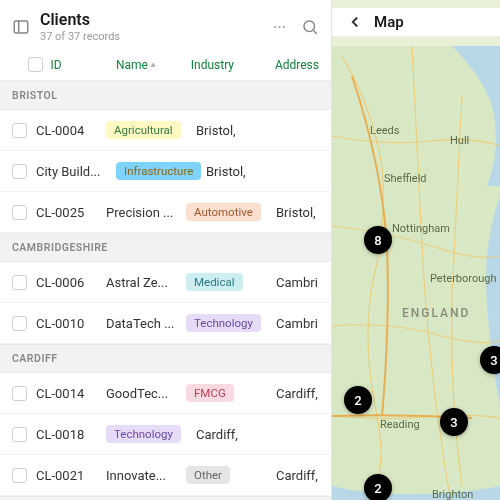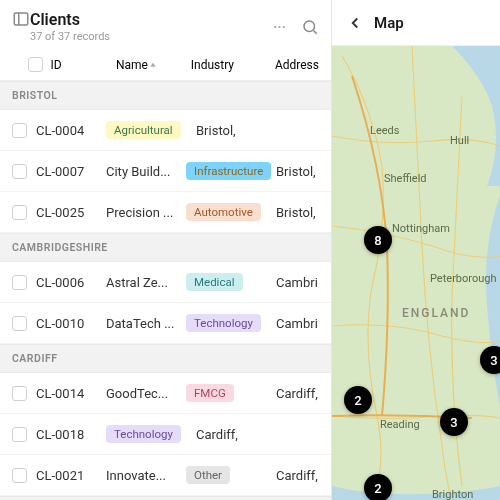--- a/index.html
+++ b/index.html
@@ -1,46 +1,46 @@
 <!DOCTYPE html>
 <html><head>
 <meta charset="utf-8">
 <style>
 * { margin: 0; padding: 0; box-sizing: border-box; }
 body { font-family: -apple-system, BlinkMacSystemFont, "Segoe UI", Roboto, sans-serif; font-size: 13px; color: #1a1a1a; width: 500px; height: 500px; overflow: hidden; display: flex; }
 .left-pane { width: 332px; height: 100%; border-right: 1px solid #e5e5e5; display: flex; flex-direction: column; background: #fff; }
 .right-pane { flex: 1; height: 100%; position: relative; background: #e8f0d8; overflow: hidden; }
 
-.header { display: flex; padding: 10px 12px 8px 12px; }
+.header { display: flex; align-items: center; padding: 10px 12px 8px 12px; gap: 10px; }
 .header-icon { width: 18px; height: 18px; color: #888; flex-shrink: 0; }
 .header-title-block { flex: 1; }
 .header-title { font-size: 16px; font-weight: 600; }
 .header-sub { font-size: 11px; color: #999; margin-top: 1px; }
 .header-actions { display: flex; gap: 14px; align-items: center; color: #888; }
 .icon-btn { cursor: pointer; display: flex; align-items: center; justify-content: center; }
 
-.col-header { display: flex; align-items: center; padding: 6px 12px 8px 28px; border-bottom: 1px solid #eee; color: #000000; font-size: 12px; gap: 0; }
+.col-header { display: flex; align-items: center; padding: 6px 12px 8px 28px; border-bottom: 1px solid #eee; color: #15803d; font-size: 12px; gap: 0; }
 .col-check { width: 24px; }
 .col-id { width: 70px; }
 .col-name { width: 80px; display: flex; align-items: center; gap: 0; }
 .col-industry { width: 90px; }
 .col-address { flex: 1; }
 
 .scroll-area { flex: 1; overflow-y: hidden; }
 .group-header { background: #f2f2f2; padding: 7px 12px; font-size: 10.5px; font-weight: 600; letter-spacing: 0.5px; color: #888; text-transform: uppercase; border-top: 1px solid #eaeaea; border-bottom: 1px solid #eaeaea; }
 .row { display: flex; align-items: center; padding: 11px 12px; border-bottom: 1px solid #f3f3f3; font-size: 13px; }
 .row .col-id { color: #333; }
 .row .col-name { color: #333; white-space: nowrap; overflow: hidden; text-overflow: ellipsis; }
 .row .col-address { color: #333; white-space: nowrap; overflow: hidden; }
 
 .checkbox { width: 15px; height: 15px; border: 1.5px solid #d0d0d0; border-radius: 3px; background: #fff; }
 
 .tag { display: inline-block; padding: 2px 8px; border-radius: 4px; font-size: 11.5px; }
 
-.map-header { position: absolute; top: 0; left: 0; right: 0; height: 46px; background: #fff; display: flex; align-items: center; padding: 0 14px; gap: 10px; z-index: 10; border-bottom: 1px solid #eee; }
+.map-header { position: absolute; top: 8px; left: 0; right: 0; height: 29px; background: #fff; display: flex; align-items: center; padding: 0 14px; gap: 10px; z-index: 10; border-bottom: 1px solid #eee; }
 .map-title { font-size: 15px; font-weight: 600; }
 .back-chevron { width: 18px; height: 18px; color: #333; }
 
 .map-bg { position: absolute; top: 46px; left: 0; right: 0; bottom: 0; }
 .map-svg { width: 100%; height: 100%; }
 
 .cluster { position: absolute; background: #000; color: #fff; border-radius: 50%; width: 28px; height: 28px; display: flex; align-items: center; justify-content: center; font-size: 13px; font-weight: 500; box-shadow: 0 1px 4px rgba(0,0,0,0.3); }
 
 .city-label { position: absolute; font-size: 11px; color: #5a6b4a; white-space: nowrap; pointer-events: none; }
 .region-label { position: absolute; font-size: 12px; letter-spacing: 2px; color: #888a7a; font-weight: 500; pointer-events: none; }
@@ -96,21 +96,20 @@
           <div class="checkbox"></div>
         </div>
         <div class="col-id">CL-0004</div>
         <div class="col-industry"><span class="tag" style="background:#fef9c3;color:#3a7a47">Agricultural</span></div>
         <div class="col-address">Bristol,</div>
       </div>
       <div class="row">
         <div class="col-check">
           <div class="checkbox"></div>
         </div>
-        <div class="col-id">CL-0007</div>
         <div class="col-name">City Build...</div>
         <div class="col-industry"><span class="tag" style="background:#7dd3fc;color:#8a6a1f">Infrastructure</span></div>
         <div class="col-address">Bristol,</div>
       </div>
       <div class="row">
         <div class="col-check">
           <div class="checkbox"></div>
         </div>
         <div class="col-id">CL-0025</div>
         <div class="col-name">Precision ...</div>

